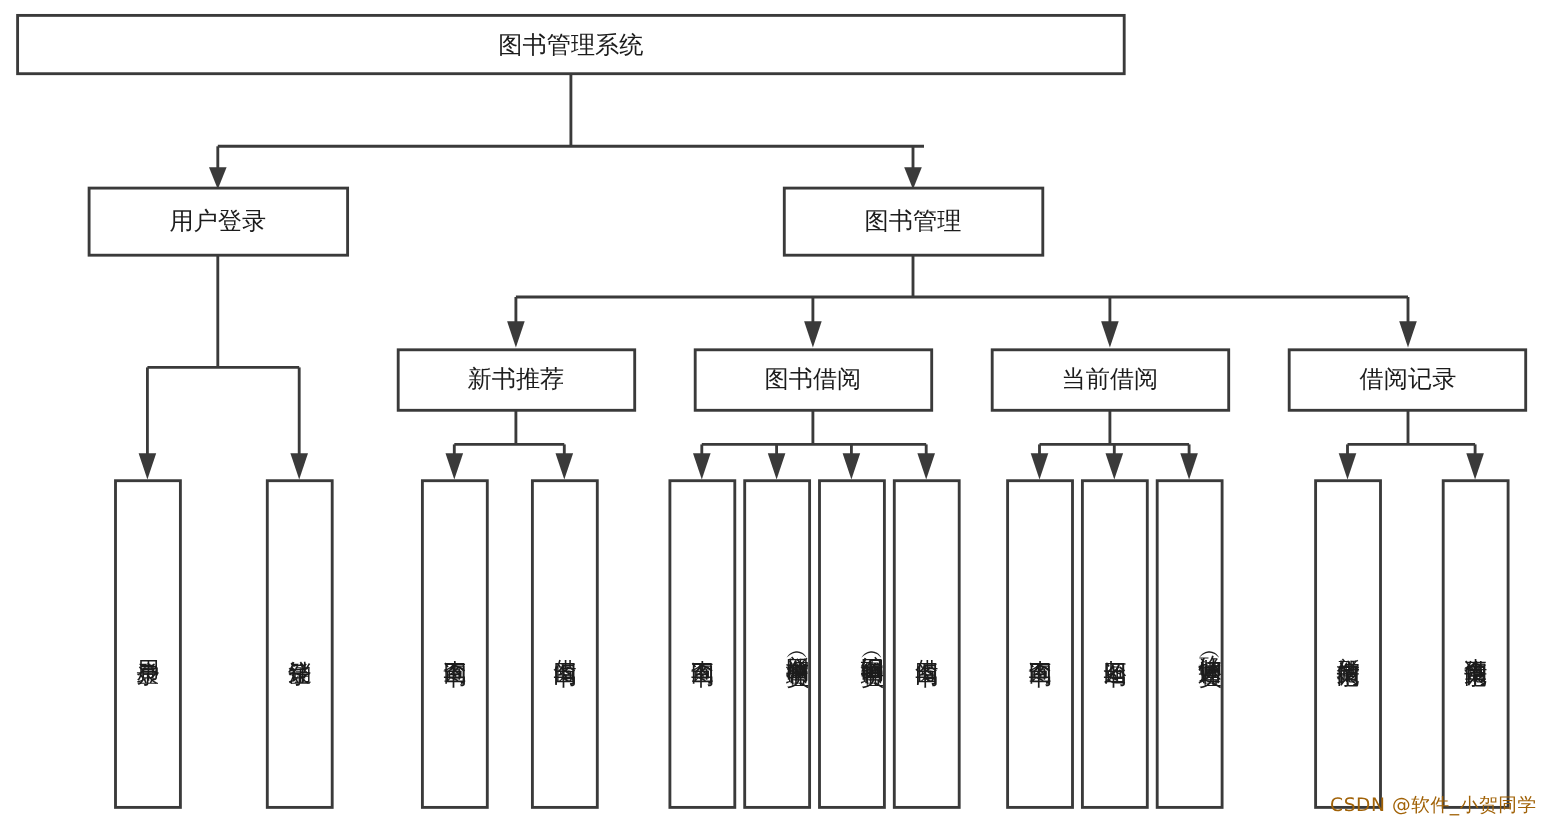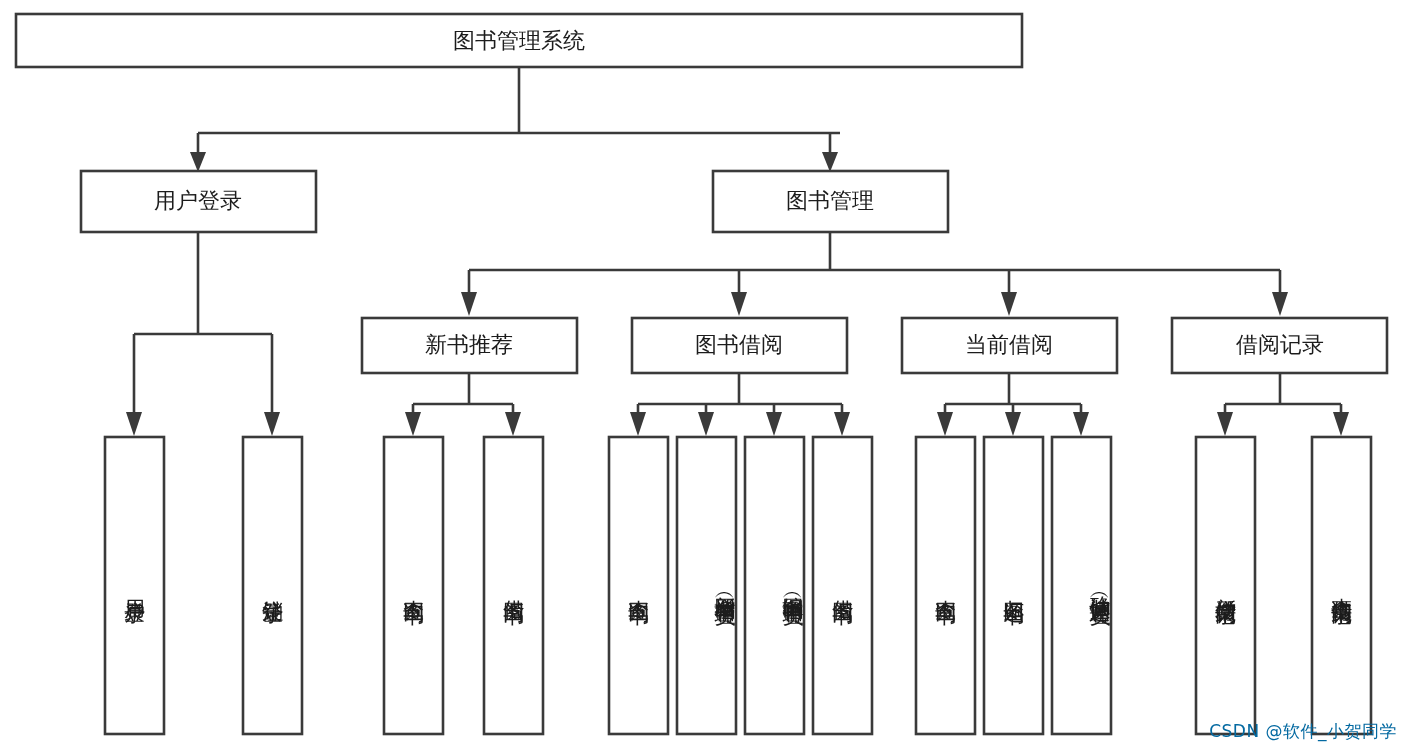--- a/index.html
+++ b/index.html
@@ -63,21 +63,21 @@
     text-align: center;
     white-space: nowrap;
     pointer-events: none;
   }
   .watermark {
     position: absolute;
     right: 8px;
     bottom: 4px;
     font-family: "DejaVu Sans", "Liberation Sans", sans-serif;
     font-size: 17px;
-    color: #0369a1;
+    color: #a16207;
     white-space: nowrap;
     letter-spacing: 0.5px;
     text-align: center;
   }
 </style>
 </head>
 <body>
 
 <div id="diagram-root">
 

